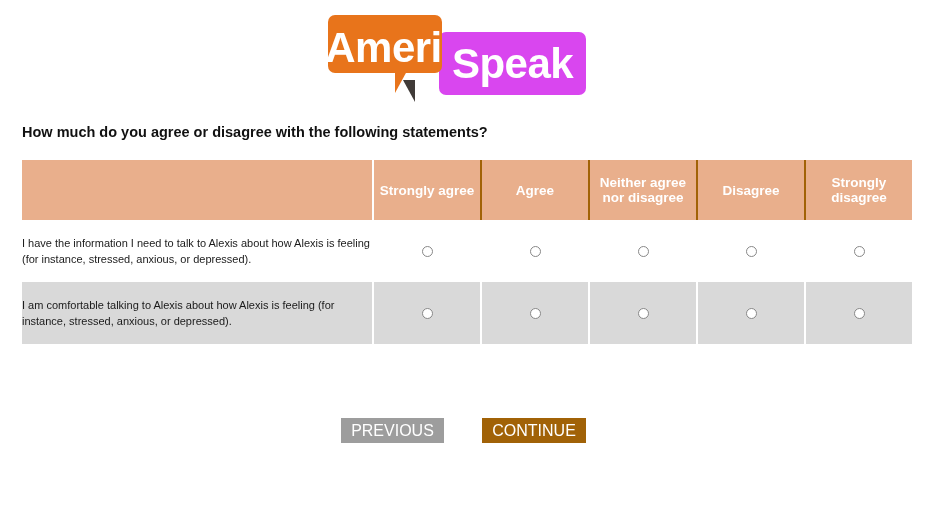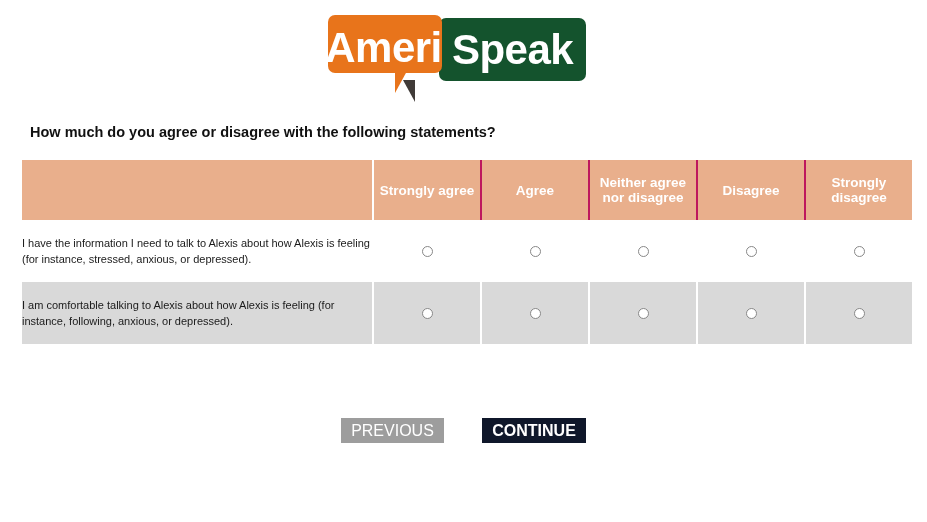--- a/index.html
+++ b/index.html
@@ -61,42 +61,42 @@
     top: 59px;
     width: 0;
     height: 0;
     border-left: 12px solid #E8741B;
     border-right: 18px solid transparent;
     border-bottom: 22px solid transparent;
     z-index: 2;
   }
   #logo-speak {
     left: 112px;
-    top: 6px;
+    top: 20px;
     width: 147px;
     height: 63px;
-    background: #14532d;
+    background: #d946ef;
     z-index: 1;
   }
   #logo-speak-tail {
     position: absolute;
     left: 58px;
     top: 68px;
     width: 0;
     height: 0;
     border-right: 12px solid #403B38;
     border-left: 18px solid transparent;
     border-bottom: 22px solid transparent;
     z-index: 1;
   }
 
   
   #question-text {
     position: absolute;
-    left: 30px;
+    left: 22px;
     top: 124px;
     font-size: 14.5px;
     font-weight: bold;
     color: #111111;
     white-space: nowrap;
   }
 
   
   #matrix-table {
     position: absolute;
@@ -115,21 +115,21 @@
 
   thead th {
     background: #E9AF8C;
     color: #ffffff;
     font-size: 13.5px;
     font-weight: bold;
     line-height: 15px;
     text-align: center;
     vertical-align: middle;
     height: 60px;
-    border-right: 2px solid #be185d;
+    border-right: 2px solid #a16207;
   }
   thead th:last-child { border-right: none; }
   thead th.col-statement { border-right: 2px solid #ffffff; }
 
   tbody tr.row-white td { background: #ffffff; }
   tbody tr.row-gray td { background: #D9D9D9; }
 
   tbody td {
     height: 62px;
     vertical-align: middle;
@@ -176,22 +176,21 @@
     padding: 0 10px;
     height: 25px;
     cursor: pointer;
     vertical-align: middle;
   }
   #previous-button {
     background: #9D9D9D;
     margin-right: 34px;
   }
   #continue-button {
-    background: #0f172a;
-    font-weight: bold;
+    background: #a16207;
   }
 </style>
 </head>
 <body>
 
 <div id="logo-area">
   <div class="logo-wrap">
     <div class="bubble" id="logo-ameri">
       <span class="bubble-text">Ameri</span>
     </div>
@@ -229,21 +228,21 @@
         <span class="radio"></span>
       </td>
       <td class="option-cell">
         <span class="radio"></span>
       </td>
       <td class="option-cell">
         <span class="radio"></span>
       </td>
     </tr>
     <tr class="row-gray">
-      <td class="statement-cell">I am comfortable talking to Alexis about how Alexis is feeling (for instance, following, anxious, or depressed).</td>
+      <td class="statement-cell">I am comfortable talking to Alexis about how Alexis is feeling (for instance, stressed, anxious, or depressed).</td>
       <td class="option-cell">
         <span class="radio"></span>
       </td>
       <td class="option-cell">
         <span class="radio"></span>
       </td>
       <td class="option-cell">
         <span class="radio"></span>
       </td>
       <td class="option-cell">

